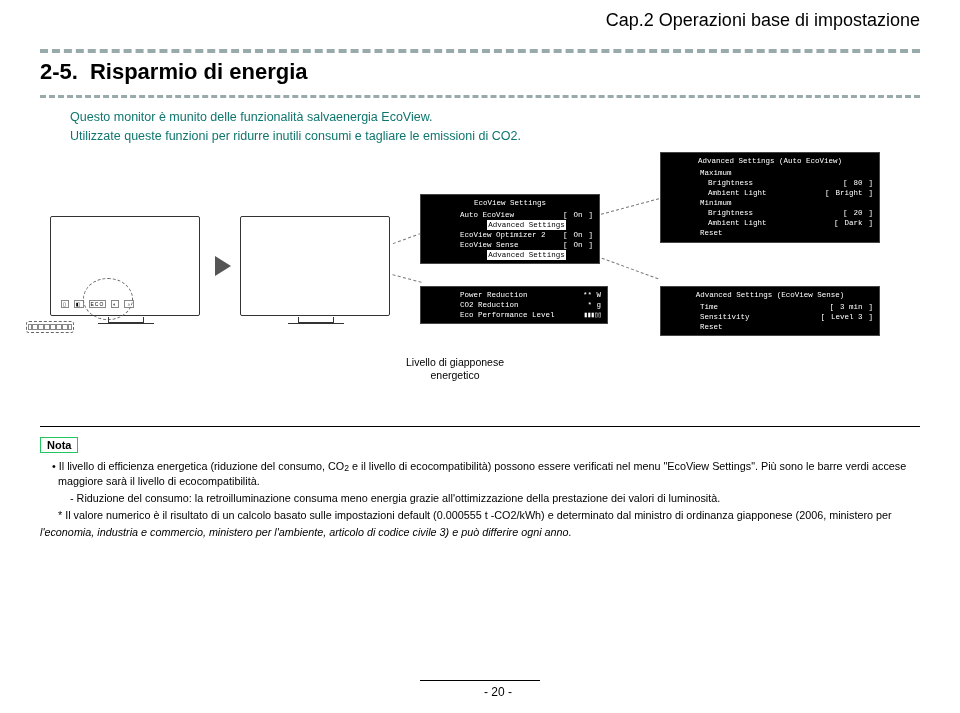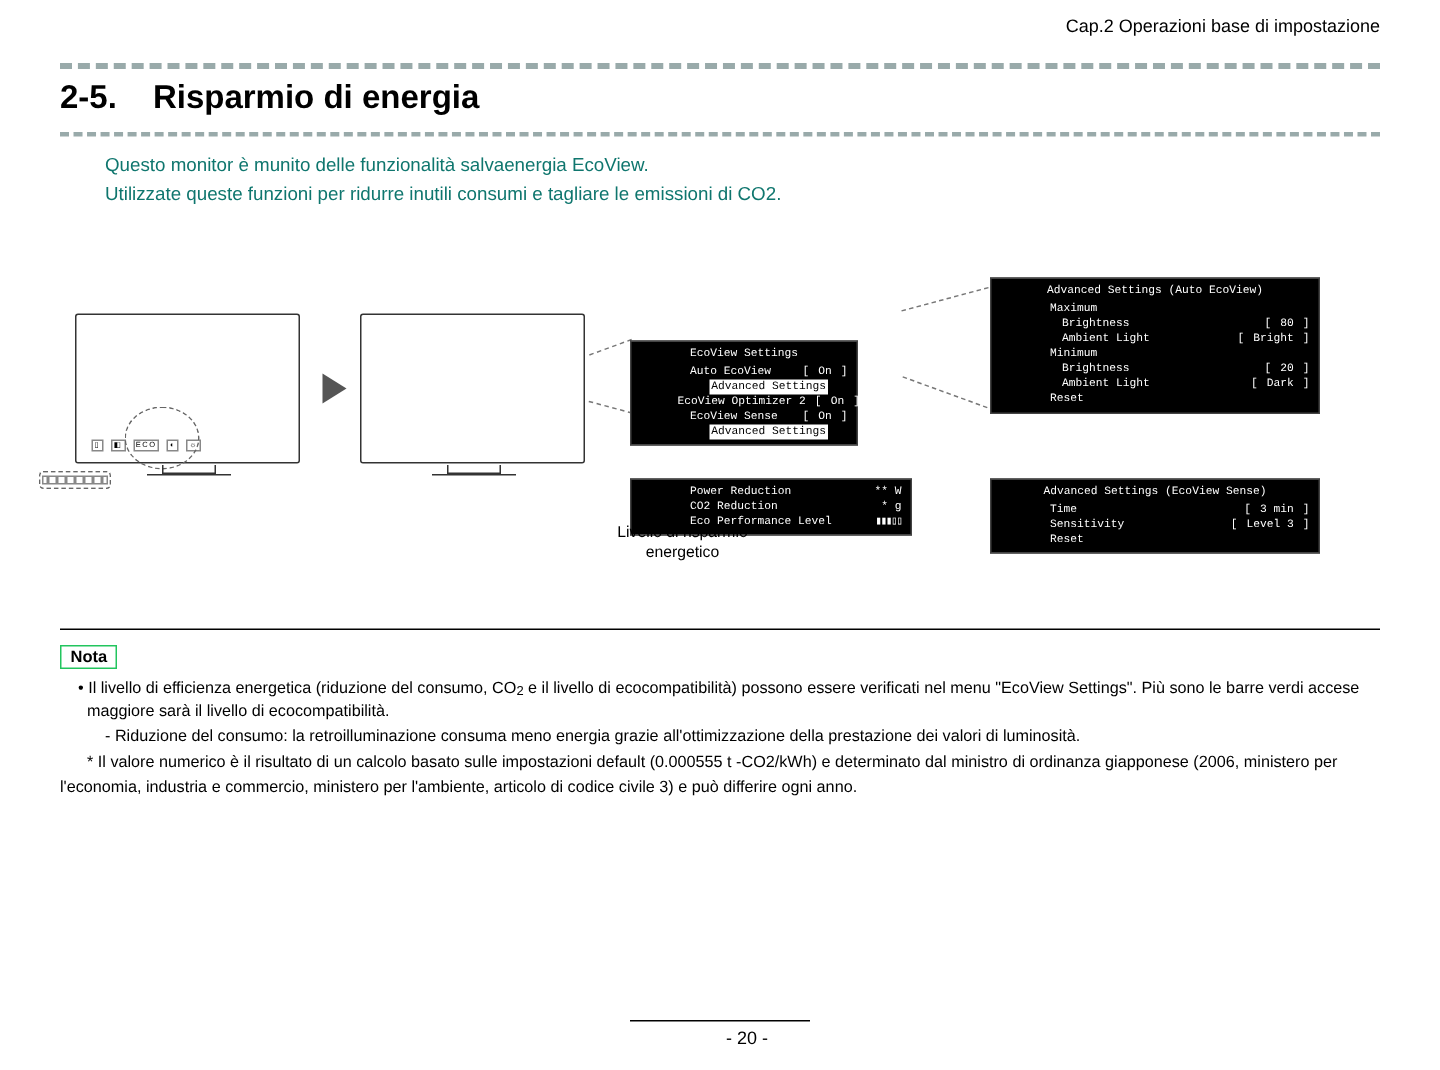--- a/index.html
+++ b/index.html
@@ -1,37 +1,37 @@
 <!DOCTYPE html>
 <html><head>
 <meta charset="utf-8">
 <style>
   * { box-sizing: border-box; margin: 0; padding: 0; }
   body { font-family: Arial, Helvetica, sans-serif; background: #fff; width: 960px; height: 713px; position: relative; overflow: hidden; }
   .page { padding: 10px 40px 0 40px; }
-  .chapter { text-align: right; font-size: 12px; color: #000; margin-bottom: 18px; }
+  .chapter { text-align: right; font-size: 18px; color: #000; margin-bottom: 18px; }
   .dashed-rule { border: none; border-top: 3px dashed #9aa; margin: 4px 0 6px 0; height: 0;width:100%; }
   .dashed-rule.thick { border-top-width: 4px; }
   .section-title { font-size: 22px; font-weight: bold; color: #000; margin-bottom: 6px; }
   .intro { font-size: 12.5px; color: #0f766e; margin: 10px 0 2px 30px; line-height: 1.5; }
   .figure-area { position: relative; width: 860px; height: 260px; margin: 10px 0 10px 20px; }
   .monitor { position: absolute; width: 150px; height: 100px; border: 1.5px solid #333; border-radius: 2px; background: #fff; top: 60px; }
   .monitor.left { left: -10px; }
   .monitor.right { left: 180px; }
   .monitor-stand { position: absolute; width: 36px; height: 6px; border: 1.5px solid #333; border-top: none; bottom: -8px; left: 57px; }
   .monitor-stand-base { position:absolute; width:56px; height:2px; border-top:1.5px solid #333; bottom:-10px; left:47px;}
   .iconrow { position: absolute; left: 10px; bottom: 7px; display:flex; gap:5px; align-items:center; font-size:5px; letter-spacing:1px;}
   .iconrow span { border:0.5px solid #888; padding:0 1px; font-size:5px; line-height:6px;}
   .dashed-circle { border: 1.5px dashed #666; border-radius: 50%; width: 50px; height: 42px; position:absolute; bottom:-5px; left:32px;}
   .buttons-rect { border:1.5px dashed #666; width:48px; height:12px; border-radius:3px; position:absolute; bottom:-18px; left:-25px;}
   .buttons-inner { width:44px; height:6px; border:0.5px solid #888; margin:2px auto 0; display:flex; justify-content:space-around; align-items:center;}
   .buttons-inner i { width:2px;height:4px;background:#888;}
   .big-arrow { position:absolute; left:155px; top:100px; width:0;height:0; border-top:10px solid transparent; border-bottom:10px solid transparent; border-left:16px solid #555;}
   .dashed-line { position:absolute; border-top:1.5px dashed #777; background:none;}
-  .osd { position:absolute; background:#000; color:#fff; font-family: "Courier New", monospace; font-size:7.5px; line-height:1.35; padding:3px 6px; border:1px solid #444;margin-top:40px;}
+  .osd { position:absolute; background:#000; color:#fff; font-family: "Courier New", monospace; font-size:7.5px; line-height:1.35; padding:3px 6px; border:1px solid #444;}
   .osd .hdr { text-align:center; margin-bottom:2px;}
   .osd .row { display:flex; justify-content:center; gap:6px; white-space:nowrap;padding-left:33px;}
   .osd .row .lbl { flex:1;}
   .osd .hl { background:#fff; color:#000; padding:0 1px;}
   .caption { position:absolute; left:335px; top:200px; width:120px; text-align:center; font-size:10.5px; line-height:1.3;}
   .note-rule { border: none; border-top: 1px solid #000; margin: 10px 0 8px 0; }
   .nota-box { border:1px solid #22c55e; display:inline-block; padding:1px 6px; font-size:11px; font-weight:bold; margin-bottom:6px;}
   .nota-body { font-size:10.8px; line-height:1.48; color:#000; margin-left:12px; text-indent:-6px;}
   .nota-body p { margin-bottom:1px; text-indent:-6px; padding-left:6px;}
   .nota-body .sub { padding-left:18px; text-indent:0;}
@@ -41,21 +41,21 @@
   .pagefoot-line { border-top:1.2px solid #000; width:120px; margin:0 auto;}
   .pagefoot-num { font-size:12px; margin-top:4px;padding-left:36px;}
 </style>
 </head>
 <body>
 
 <div class="page">
   <div class="chapter">Cap.2 Operazioni base di impostazione</div>
 
   <hr class="dashed-rule thick">
-  <div style="display:flex;align-items:flex-end;gap:24px;">
+  <div style="display:flex;align-items:flex-end;gap:12px;">
     <span class="section-title">2-5.</span>
     <span class="section-title">Risparmio di energia</span>
   </div>
   <hr class="dashed-rule">
 
   <div class="intro">
     <div>Questo monitor è munito delle funzionalità salvaenergia EcoView.</div>
     <div>Utilizzate queste funzioni per ridurre inutili consumi e tagliare le emissioni di CO2.</div>
   </div>
 
@@ -90,21 +90,21 @@
     <div class="monitor right">
       <div class="monitor-stand"></div>
       <div class="monitor-stand-base"></div>
     </div>
 
     <div class="dashed-line" style="left:332px;top:82px;width:30px;transform:rotate(-20deg);"></div>
     <div class="dashed-line" style="left:332px;top:122px;width:30px;transform:rotate(15deg);"></div>
     <div class="dashed-line" style="left:540px;top:50px;width:60px;transform:rotate(-15deg);"></div>
     <div class="dashed-line" style="left:540px;top:112px;width:60px;transform:rotate(20deg);"></div>
 
-    <div class="osd" style="left:360px;top:38px;width:152px;">
+    <div class="osd" style="left:360px;top:38px;width:180px;">
       <div class="hdr">EcoView Settings</div>
       <div class="row">
           <span class="lbl">Auto EcoView</span>
           <span>[</span>
           <span>On</span>
           <span>]</span>
         </div>
       <div class="row">
           <span class="hl">Advanced Settings</span>
         </div>
@@ -189,31 +189,31 @@
           <span class="lbl">Sensitivity</span>
           <span>[</span>
           <span>Level 3</span>
           <span>]</span>
         </div>
       <div class="row">
           <span class="lbl">Reset</span>
         </div>
     </div>
 
-    <div class="caption">Livello di risparmio energetico</div>
+    <div class="caption">Livello di giapponese energetico</div>
   </div>
 
   <hr class="note-rule">
   <div class="nota-box">Nota</div>
   <div class="nota-body">
     <p>
       <span>• Il livello di efficienza energetica (riduzione del consumo, CO</span><span class="co2sub">2</span><span> e il livello di ecocompatibilità) possono essere verificati nel menu "EcoView Settings". Più sono le barre verdi accese maggiore sarà il livello di ecocompatibilità.</span>
     </p>
     <p class="sub">- Riduzione del consumo: la retroilluminazione consuma meno energia grazie all'ottimizzazione della prestazione dei valori di luminosità.</p>
     <p style="text-indent:0;">* Il valore numerico è il risultato di un calcolo basato sulle impostazioni default (0.000555 t -CO2/kWh) e determinato dal ministro di ordinanza giapponese (2006, ministero per</p>
-    <p style="text-indent:0;padding-left:0;margin-left:-12px;">l'economia, industria e commercio, ministero per l'ambiente, articolo di codice civile 3) e può differire ogni anno.</p>
+    <p style="text-indent:0;padding-left:0;margin-left:-12px;font-style:italic;">l'economia, industria e commercio, ministero per l'ambiente, articolo di codice civile 3) e può differire ogni anno.</p>
   </div>
 </div>
 
 <div class="pagefoot">
   <div class="pagefoot-line"></div>
   <div class="pagefoot-num">- 20 -</div>
 </div>
 
 </body></html>

